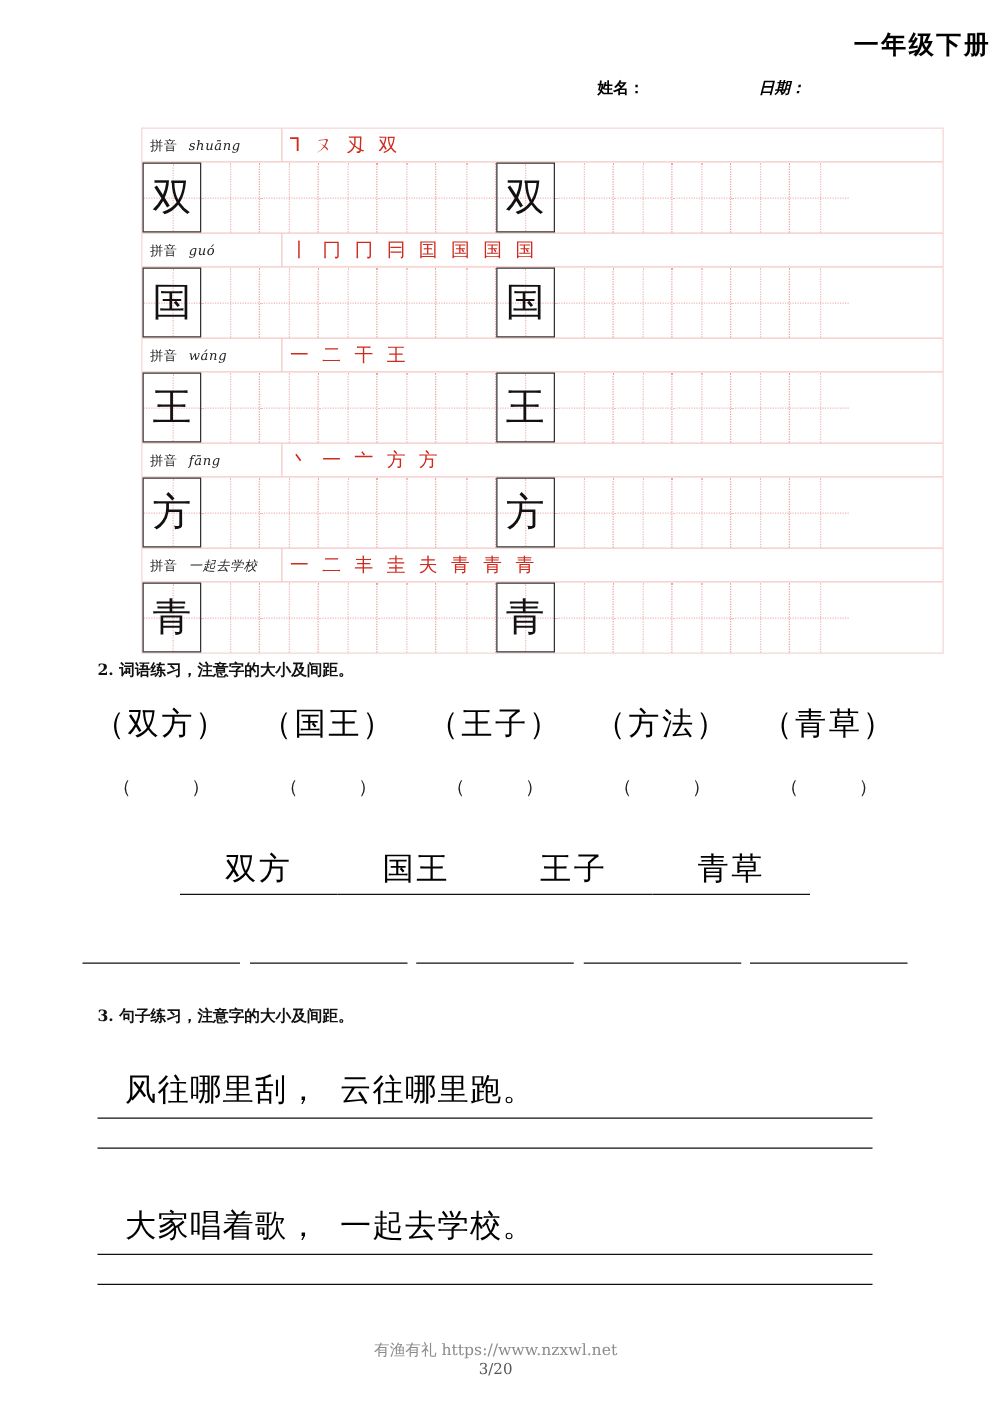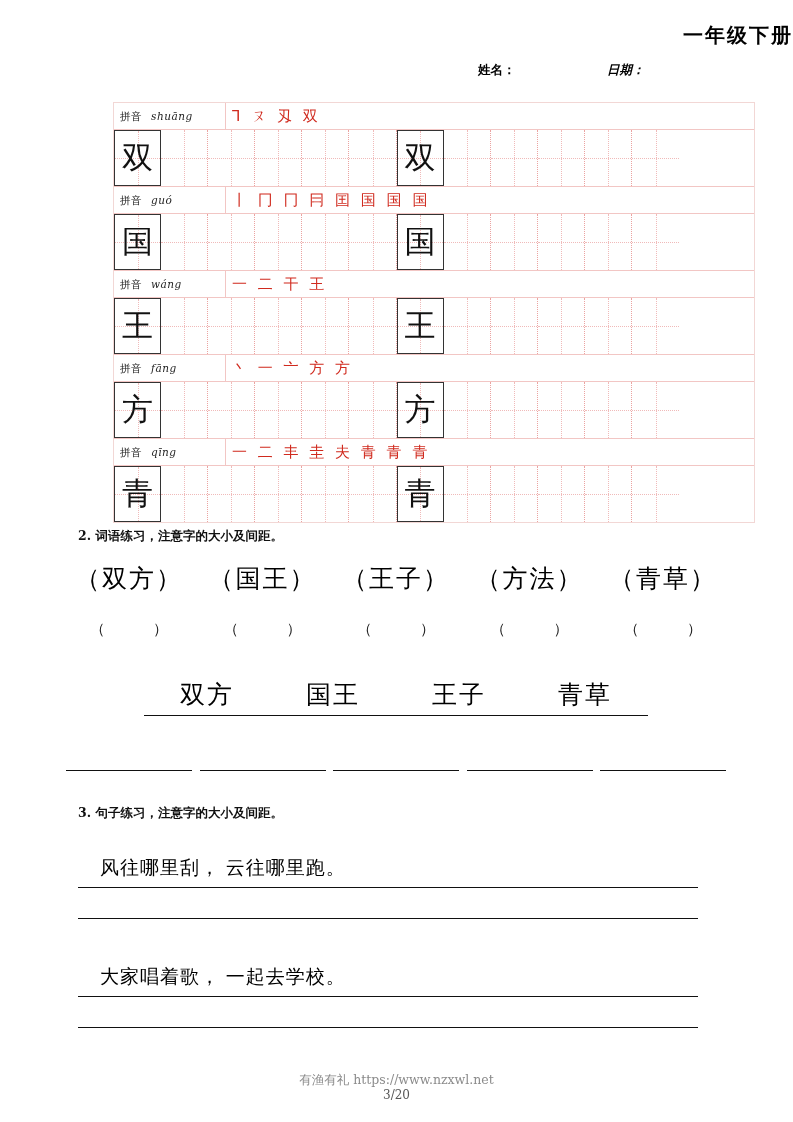--- a/index.html
+++ b/index.html
@@ -201,22 +201,22 @@
     font-size: 25px;
     border-bottom: 1.6px solid #111;
     height: 10px;
   }
   
   .sent {
     position: absolute;
     left: 78px;
     width: 620px;
     border-bottom: 1.6px solid #111;
-    font-family: Liberation Serif, serif;
-    font-size: 19px;
+    font-family: Liberation Mono, monospace;
+    font-size: 25px;
     padding: 0 0 6px 22px;
     box-sizing: border-box;
     white-space: nowrap;
     letter-spacing: 1px;
   }
   .sent1 { top: 855px; }
   .sent2 { top: 912px; }
   .sent3 { top: 964px; }
   .sent4 { top: 1021px; }
   
@@ -497,21 +497,21 @@
         <div class="cell">
             <div class="cross-h"></div>
             <div class="cross-v"></div>
           </div>
       </div>
     </div>
 
     <div class="char-block">
       <div class="pinyin-row">
         <div class="pinyin-label">
-          <span>拼音</span><span class="py">qīng</span>
+          <span>拼音</span><span class="py">一起去学校</span>
         </div>
         <div class="pinyin-divider"></div>
         <div class="strokes">一 二 丰 圭 夫 青 青 青</div>
       </div>
       <div class="cells">
         <div class="cell solid">
             <div class="cross-h"></div>
             <div class="cross-v"></div>
             <div class="glyph">青</div>
           </div>

